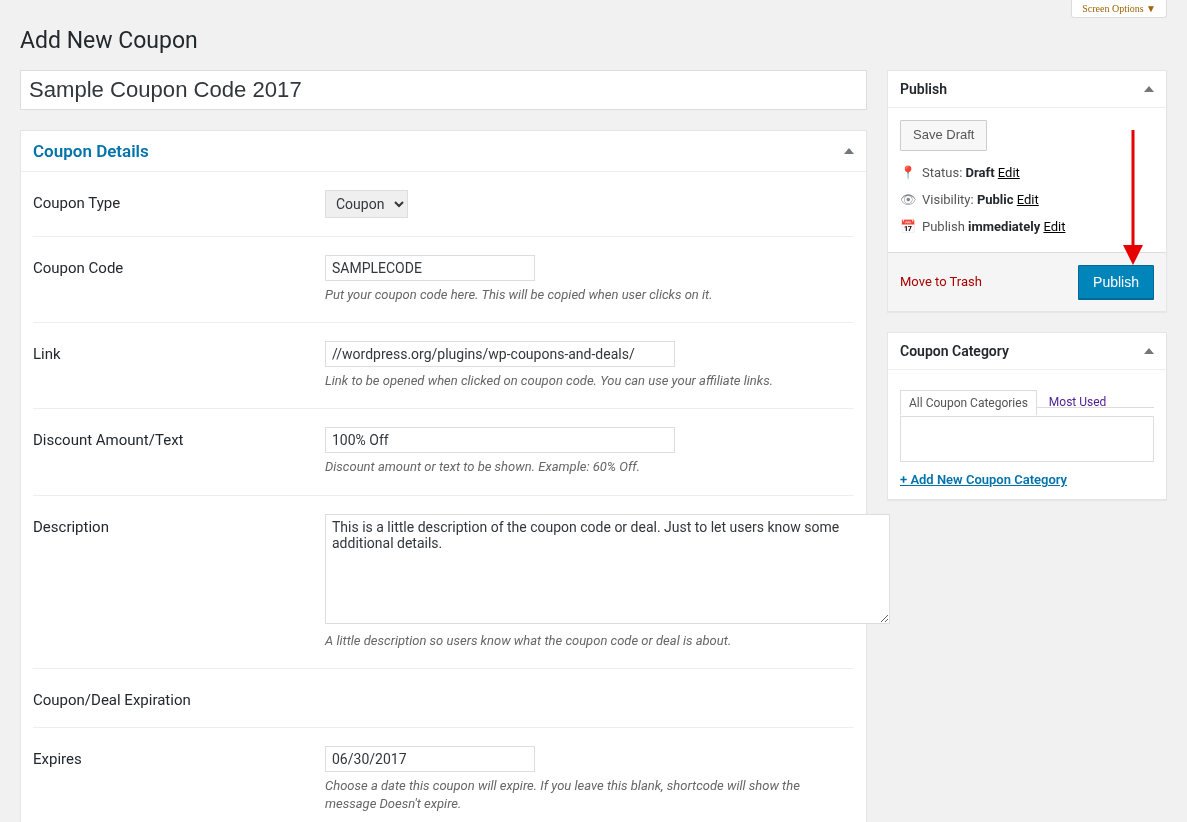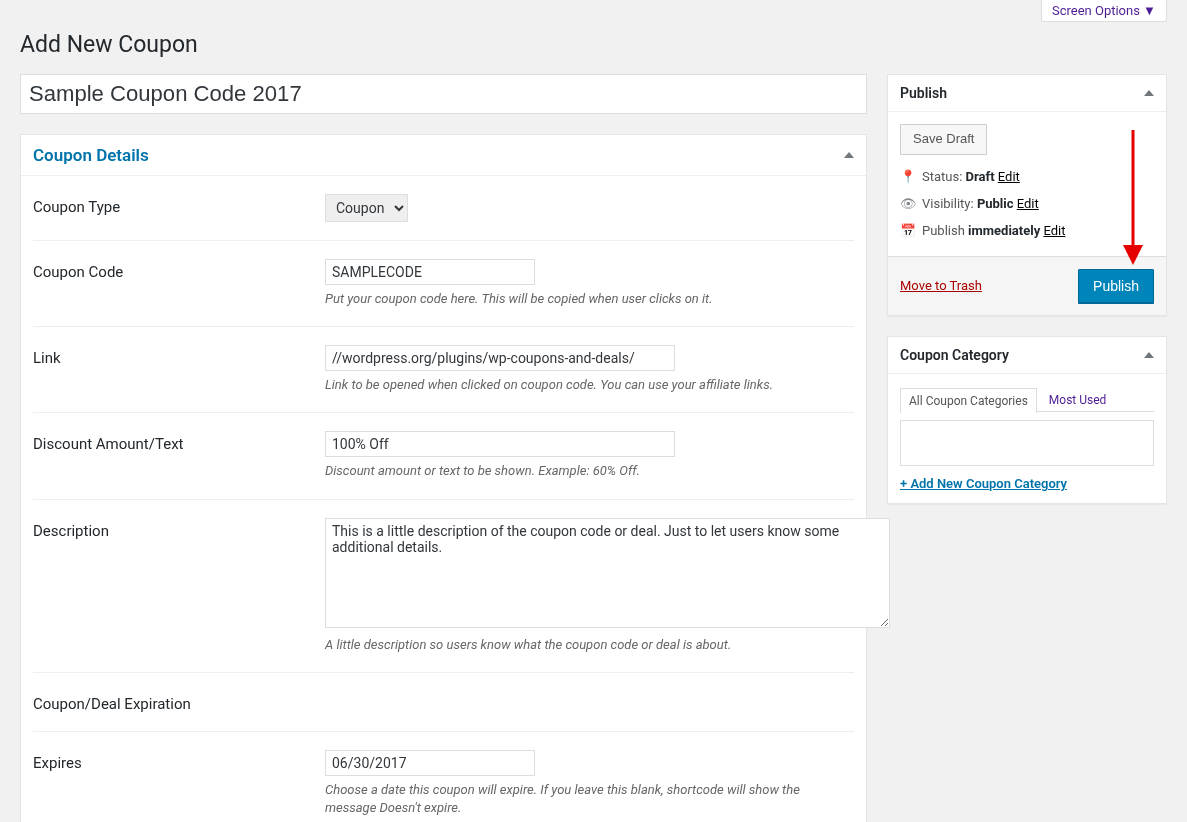--- a/index.html
+++ b/index.html
@@ -16,24 +16,25 @@
 .screen-options-bar {
   text-align: right;
   padding: 0;
 }
 .screen-options-btn {
   display: inline-block;
   background: #fff;
   border: 1px solid #ddd;
   border-top: none;
   padding: 3px 10px;
-  font-size: 13px;
-  color: #4c1d95;
+  font-size: 10px;
+  color: #a16207;
   cursor: pointer;
   border-radius: 0 0 3px 3px;
+  font-family: Liberation Serif, serif;
 }
 h1.page-title {
   font-size: 23px;
   font-weight: 400;
   color: #23282d;
   padding: 9px 0 16px 0;
 }
 .columns {
   display: flex;
   gap: 20px;
@@ -141,37 +142,37 @@
   box-shadow: 0 1px 0 #006799;
 }
 .publish-actions {
   display: flex;
   justify-content: space-between;
   align-items: center;
   padding: 12px;
   border-top: 1px solid #ddd;
   background: #f5f5f5;
 }
-.trash-link { color: #a00; text-decoration: underline; cursor: pointer; }
+.trash-link { color: #a00; cursor: pointer; }
 .misc-pub { padding: 6px 0; color: #555; font-size: 13px; display: flex; align-items: center; gap: 8px; }
 .misc-pub strong { color: #23282d; }
 .misc-pub a { color: #000000; text-decoration: underline; cursor: pointer; }
 .icon-gray { color: #82878c; width: 14px; text-align: center; }
 .tabs { display: flex; border-bottom: 1px solid #ddd; padding: 0 0 0 0; margin-bottom: 8px; flex-wrap: wrap; }
 .tab {
   border: 1px solid #ddd;
   border-bottom: none;
   background: #fff;
   padding: 5px 8px;
   font-size: 12px;
   color: #555;
   margin-right: 4px;
   cursor: pointer;
   position: relative;
-  top: 2px;
+  top: 8px;
 }
 .tab.inactive { border: none; color: #4c1d95; background: transparent; }
 .category-box {
   border: 1px solid #ddd;
   height: 46px;
   margin-bottom: 10px;
 }
 .add-cat-link { color: #0073aa; text-decoration: underline; font-weight: 600; cursor: pointer; font-size: 13px; }
 .arrow-annotation {
   position: absolute;

